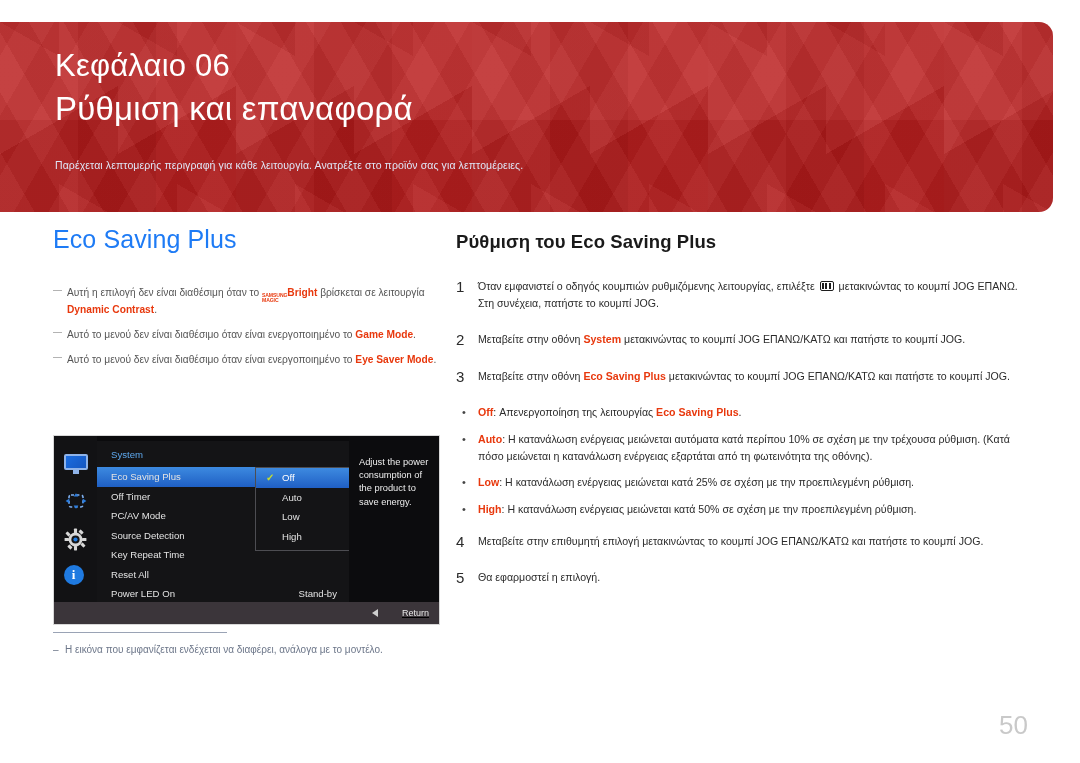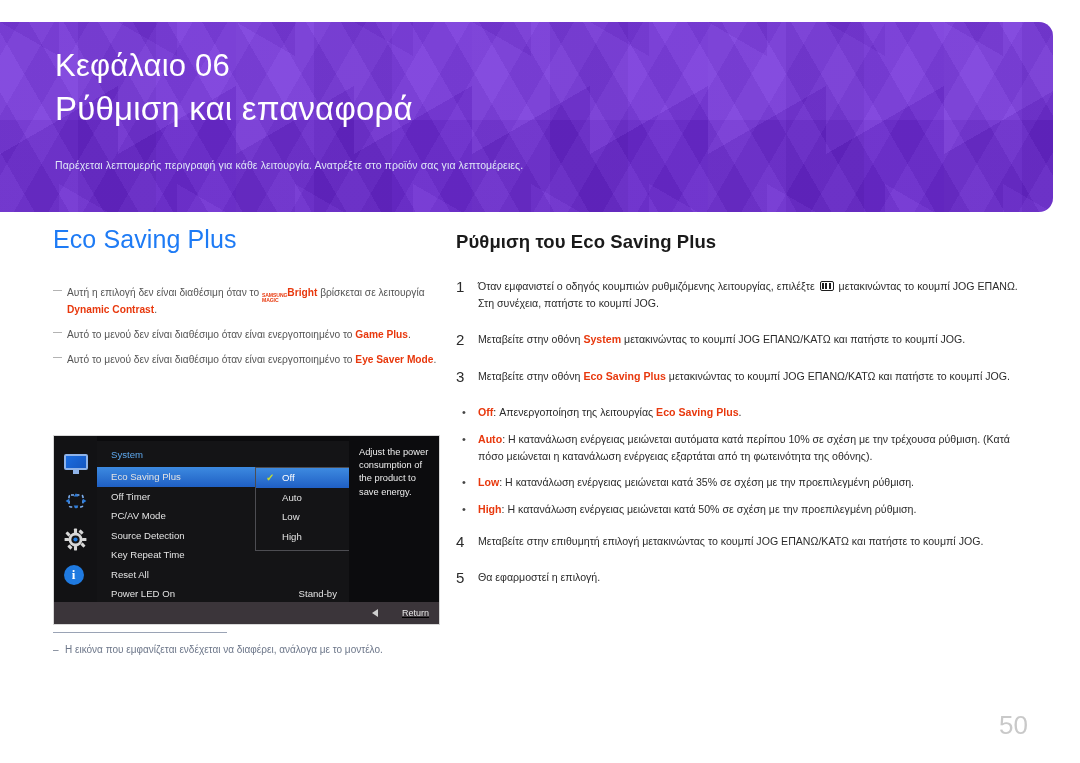--- a/index.html
+++ b/index.html
@@ -10,21 +10,21 @@
     overflow: hidden;
   }
   .page { position: relative; width: 1080px; height: 763px; background: #fff; }
 
   
   .banner {
     position: absolute; left: 0; top: 22px;
     width: 1053px; height: 190px;
     border-radius: 0 14px 14px 0;
     overflow: hidden;
-    background-color: #6d28d9;
+    background-color: #b91c1c;
   }
   .banner-pattern {
     position: absolute; inset: 0;
     background-image:
       linear-gradient(150deg, rgba(255,255,255,0.055) 0 50%, rgba(0,0,0,0.045) 50% 100%),
       linear-gradient(30deg, rgba(255,255,255,0.04) 0 50%, rgba(0,0,0,0.035) 50% 100%),
       linear-gradient(90deg, rgba(255,255,255,0.03) 0 33%, rgba(0,0,0,0.03) 33% 66%, rgba(255,255,255,0.02) 66% 100%);
     background-size: 118px 196px, 118px 196px, 236px 196px;
     background-position: 0 0, 59px 98px, 0 0;
     opacity: 0.95;
@@ -142,21 +142,21 @@
   }
   .osd-sub-row.sel {
     background: linear-gradient(180deg,#3d8ae0,#1f5fc4); color: #ffffff;
   }
   .osd-check {
     position: absolute; left: 10px; top: 4px; color: #c8e02a;
     font-size: 10px; font-weight: bold;
   }
   .osd-help {
     position: absolute; left: 295px; top: 0; width: 92px; height: 168px;
-    background: #0c0c0e; padding: 10px 8px 0 10px;
+    background: #0c0c0e; padding: 20px 8px 0 10px;
     font-size: 9.3px; color: #ededed; line-height: 1.42;
   }
   .osd-bottom {
     position: absolute; left: 0; bottom: 0; width: 387px; height: 22px;
     background: #3b353a; display:flex; align-items:center; justify-content:flex-end;
     padding-right: 12px; gap: 24px; text-decoration: underline;
   }
   .osd-ret-tri {
     width: 0; height: 0; border-top: 4px solid transparent;
     border-bottom: 4px solid transparent; border-right: 6px solid #cfcfcf;
@@ -240,21 +240,21 @@
 
 
       <div class="note">
         <span>Αυτή η επιλογή δεν είναι διαθέσιμη όταν το </span><span class="magic">
             <span>SAMSUNG</span>
             <span>MAGIC</span>
           </span><span class="hl">Bright</span><span> βρίσκεται σε λειτουργία </span><span class="hl">Dynamic Contrast</span><span>.</span>
       </div>
 
       <div class="note">
-        <span>Αυτό το μενού δεν είναι διαθέσιμο όταν είναι ενεργοποιημένο το </span><span class="hl">Game Plus</span><span>.</span>
+        <span>Αυτό το μενού δεν είναι διαθέσιμο όταν είναι ενεργοποιημένο το </span><span class="hl">Game Mode</span><span>.</span>
       </div>
 
       <div class="note">
         <span>Αυτό το μενού δεν είναι διαθέσιμο όταν είναι ενεργοποιημένο το </span><span class="hl">Eye Saver Mode</span><span>.</span>
       </div>
 
       <div class="osd">
         <div class="osd-railbg"></div>
 
         <div class="osd-iconbar">
@@ -384,21 +384,21 @@
         </div>
         <div class="bullet">
           <div class="bullet-dot">•</div>
           <div class="bullet-txt">
             <span class="hl">Auto</span><span>: Η κατανάλωση ενέργειας μειώνεται αυτόματα κατά περίπου 10% σε σχέση με την τρέχουσα ρύθμιση. (Κατά πόσο μειώνεται η κατανάλωση ενέργειας εξαρτάται από τη φωτεινότητα της οθόνης).</span>
           </div>
         </div>
         <div class="bullet">
           <div class="bullet-dot">•</div>
           <div class="bullet-txt">
-            <span class="hl">Low</span><span>: Η κατανάλωση ενέργειας μειώνεται κατά 35% σε σχέση με την προεπιλεγμένη ρύθμιση.</span>
+            <span class="hl">Low</span><span>: Η κατανάλωση ενέργειας μειώνεται κατά 25% σε σχέση με την προεπιλεγμένη ρύθμιση.</span>
           </div>
         </div>
         <div class="bullet">
           <div class="bullet-dot">•</div>
           <div class="bullet-txt">
             <span class="hl">High</span><span>: Η κατανάλωση ενέργειας μειώνεται κατά 50% σε σχέση με την προεπιλεγμένη ρύθμιση.</span>
           </div>
         </div>
       </div>
 

